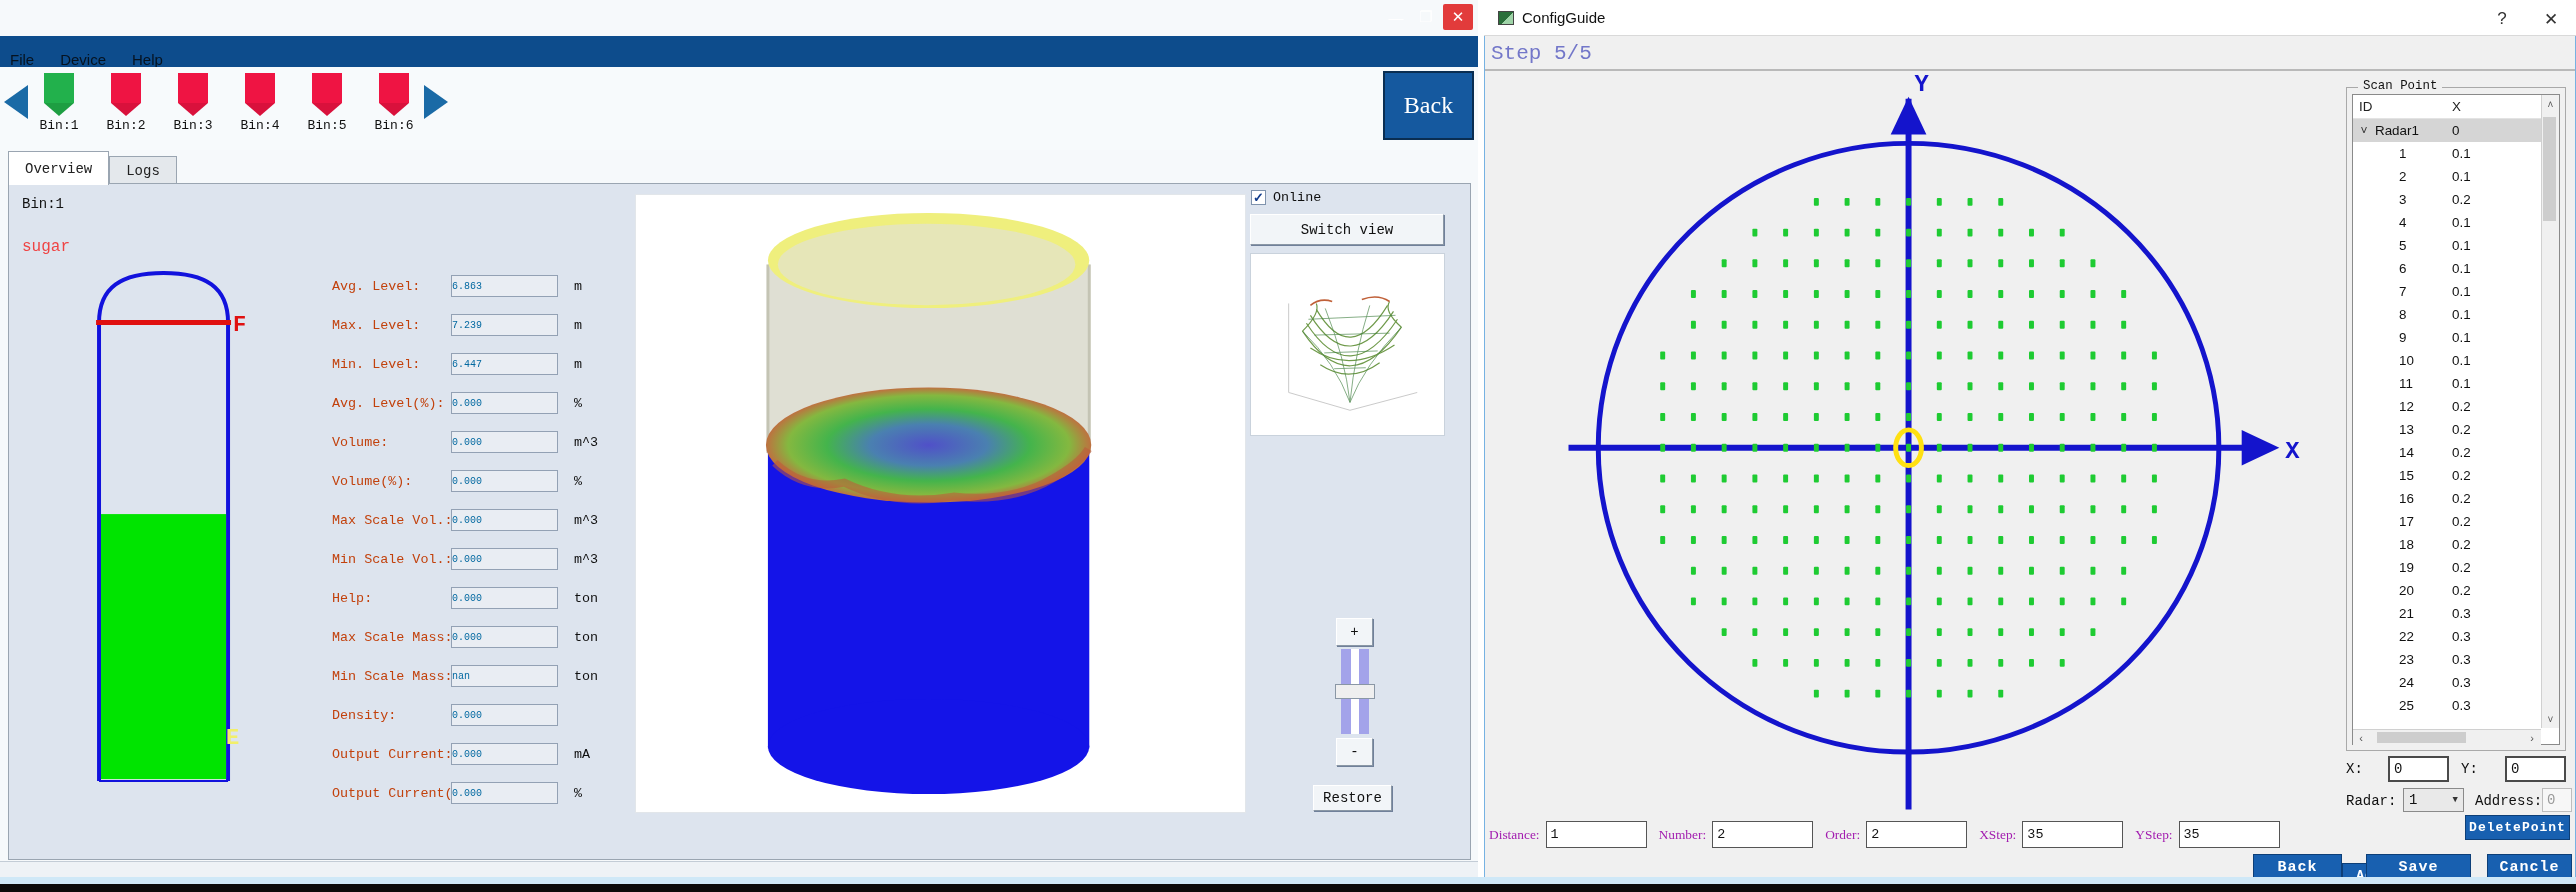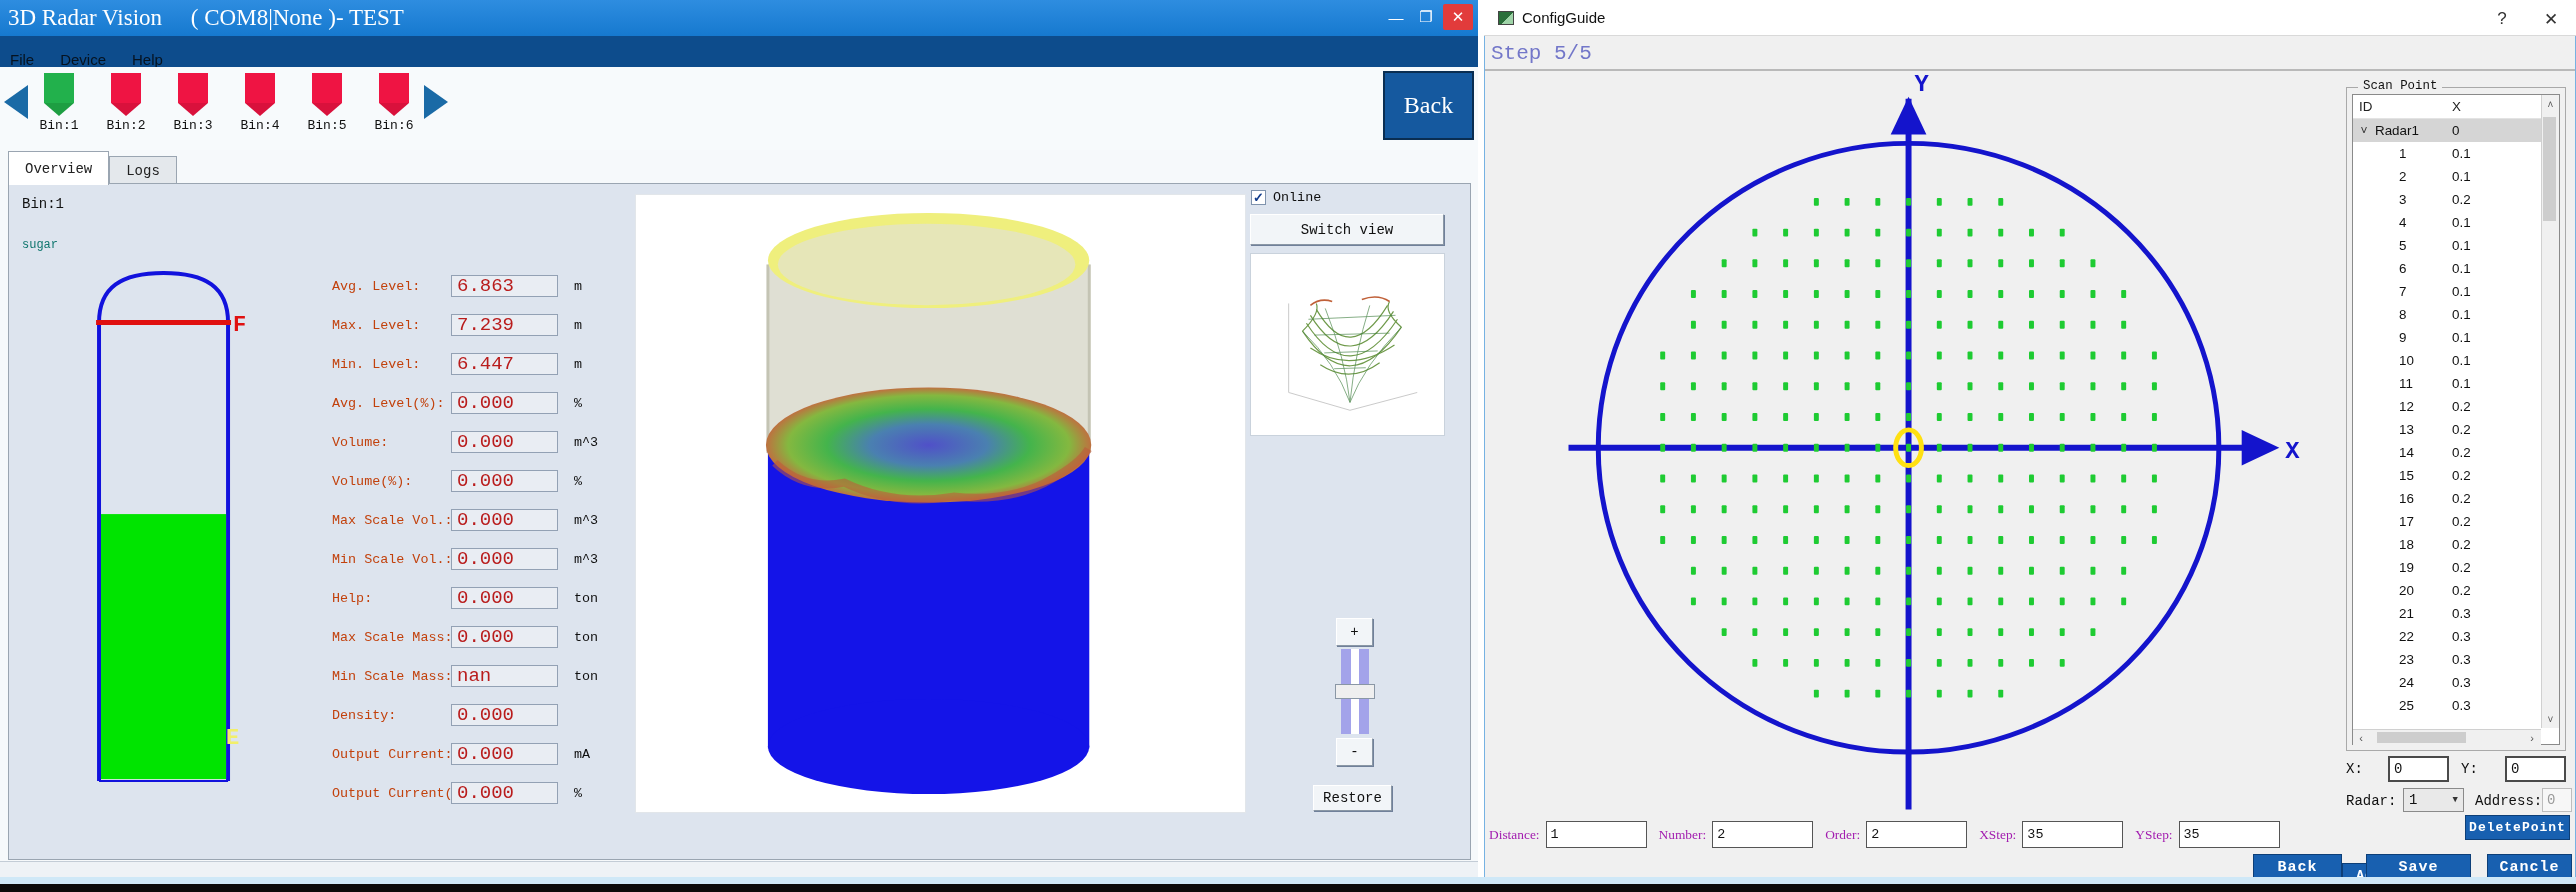--- a/index.html
+++ b/index.html
@@ -26,29 +26,29 @@
   .bin-pin .pinbody { position:absolute; left:0; top:0; width:30px; height:30px; }
   .bin-pin .pintip { position:absolute; left:0; top:30px; width:0; height:0; border-left:15px solid transparent; border-right:15px solid transparent; border-top-width:13px; border-top-style:solid; }
   .bin-label { margin-top:15px; font-family:"Liberation Mono", monospace; font-size:13px; color:#101010; }
   .back-btn { left:1383px; top:71px; width:91px; height:69px; background:#15599f; border:2px solid #0a2e52; color:#fff;
     font-family:"Liberation Serif", serif; font-size:24px; display:flex; align-items:center; justify-content:center; }
   .tabs { left:8px; top:151px; display:flex; align-items:flex-end; height:34px; }
   .tab { font-family:"Liberation Mono", monospace; font-size:14px; padding:6px 16px; border:1px solid #9aa5b1; border-bottom:none; background:#e4e8ec; color:#222; }
   .tab.active { background:#ffffff; height:34px; display:flex; align-items:center; position:relative; z-index:2; }
   .l-panel { left:8px; top:183px; width:1463px; height:677px; background:#dde4ee; border:1px solid #9aa5b1; }
   .bin-id { left:22px; top:196px; font-family:"Liberation Mono", monospace; font-size:14px; color:#111; }
-  .material { left:22px; top:238px; font-family:"Liberation Mono", monospace; font-size:12px; color:#0f766e; }
+  .material { left:22px; top:238px; font-family:"Liberation Mono", monospace; font-size:16px; color:#ef4444; }
   .tank-f { left:233px; top:313px; color:#e01010; font-size:22px; font-family:"Liberation Mono", monospace; font-weight:bold; }
   .tank-e { left:226px; top:726px; color:#f2ef6a; font-size:22px; font-family:"Liberation Mono", monospace; font-weight:bold; }
 
   .form { left:332px; top:274px; width:297px; height:531px; display:flex; flex-direction:column; justify-content:space-between; }
   .frow { display:flex; align-items:center; height:24px; position:relative; }
   .flabel { font-family:"Liberation Mono", monospace; font-size:13.4px; color:#c2410c; }
   .fbox { position:absolute; left:119px; width:107px; height:22px; background:#e9edf3; border:1px solid #93a1b4;
-    font-family:"Liberation Mono", monospace; font-size:19px; color:#b91c1c; display:flex; align-items:center; padding-left:5px; }
+    font-family:"Liberation Mono", monospace; font-size:10px; color:#0369a1; display:flex; align-items:center; }
   .funit { position:absolute; left:242px; font-family:"Liberation Mono", monospace; font-size:13.4px; color:#101010; }
 
   .view3d { left:635px; top:194px; width:611px; height:619px; background:#ffffff; border:1px solid #e2e6ea; }
   .online-row { left:1251px; top:190px; display:flex; align-items:center; gap:7px; }
   .checkbox { width:15px; height:15px; background:#fff; border:1px solid #7f93ad; color:#123c8c; font-size:13px; line-height:13px; text-align:center; font-weight:bold; }
   .online-label { font-family:"Liberation Mono", monospace; font-size:13.4px; color:#101010; }
   .btn3d { background:#f2f5f8; border:1px solid #8a97a5; border-top-color:#fff; border-left-color:#fff; box-shadow:1px 1px 0 #70809a;
     font-family:"Liberation Mono", monospace; font-size:14px; color:#101010; display:flex; align-items:center; justify-content:center; }
   .switch-view { left:1250px; top:214px; width:194px; height:31px; }
   .img-panel { left:1250px; top:253px; width:195px; height:183px; background:#ffffff; border:1px solid #c9d2dc; }
@@ -104,23 +104,20 @@
 
   .bottom-light { left:0; top:877px; width:2576px; height:8px; background:#cfe8f7; }
   .taskbar { left:0; top:884px; width:2576px; height:8px; background:#0b0b0b; }
 </style>
 </head>
 <body>
 
 <div class="screen">
 
   <div class="abs lwin">
-    <div class="abs l-titlebar">
-      <span>3D Radar Vision     ( COM8|None )- TEST</span>
-    </div>
     <div class="abs winctl" style="left:1381px;">
         <span>—</span>
       </div>
     <div class="abs winctl" style="left:1411px;">
         <span>❐</span>
       </div>
     <div class="abs winctl close" style="left:1443px;">
         <span>✕</span>
       </div>
 

